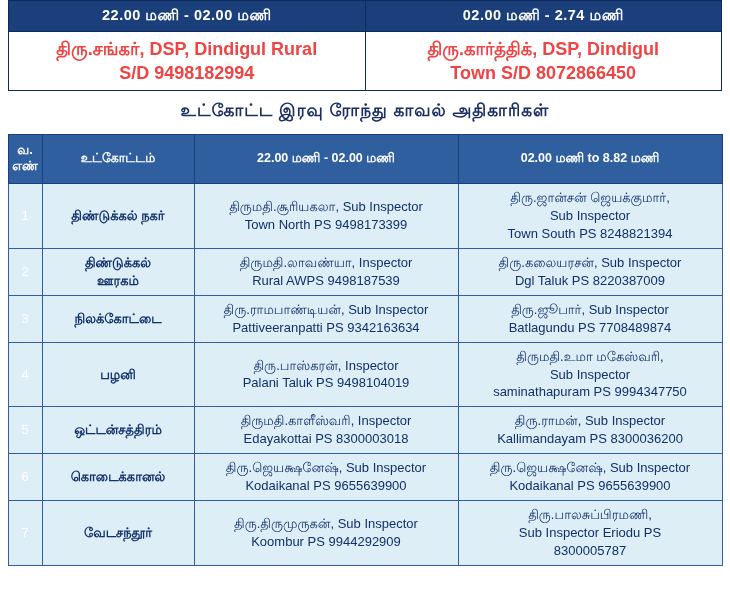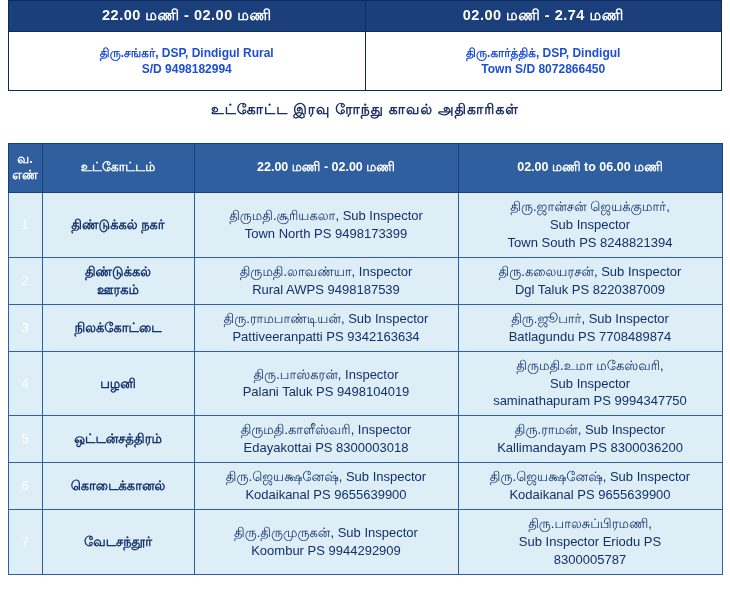--- a/index.html
+++ b/index.html
@@ -22,31 +22,31 @@
     border:1px solid #0d2a5c;
     text-align:center;
     vertical-align:middle;
     padding:3px 4px;
   }
   td.blue{
     background:#1b3f7a;color:#ffffff;font-weight:bold;font-size:14.5px;
     height:24px;letter-spacing:.5px;
   }
   td.white{
-    background:#ffffff;color:#1d4ed8;font-weight:bold;font-size:12px;
+    background:#ffffff;color:#ef4444;font-weight:bold;font-size:18px;
     height:52px;line-height:1.35;
   }
 
   
   .section-title{
     text-align:center;
     font-weight:bold;
-    font-size:14px;
+    font-size:17px;
     color:#1b2f63;
-    padding:10px 0 24px 0;
+    padding:10px 0 12px 0;
     letter-spacing:1px;
   }
 
   
   table.main{
     width:714px;margin:0 auto;border-collapse:collapse;table-layout:fixed;
   }
   table.main th{
     background:#2f5f9e;
     color:#ffffff;
@@ -114,21 +114,21 @@
       <col class="c1">
         <col class="c2">
         <col class="c3">
         <col class="c4">
     </colgroup>
     <thead>
       <tr>
         <th>வ.<br>எண்</th>
         <th>உட்கோட்டம்</th>
         <th>22.00 மணி - 02.00 மணி</th>
-        <th>02.00 மணி to 06.00 மணி</th>
+        <th>02.00 மணி to 8.82 மணி</th>
       </tr>
     </thead>
     <tbody>
       <tr>
         <td class="sno">1</td>
         <td class="place">திண்டுக்கல் நகர்</td>
         <td>திருமதி.சூரியகலா, Sub Inspector<br>Town North PS 9498173399</td>
         <td>திரு.ஜான்சன் ஜெயக்குமார்,<br>Sub Inspector<br>Town South PS 8248821394</td>
       </tr>
       <tr>

